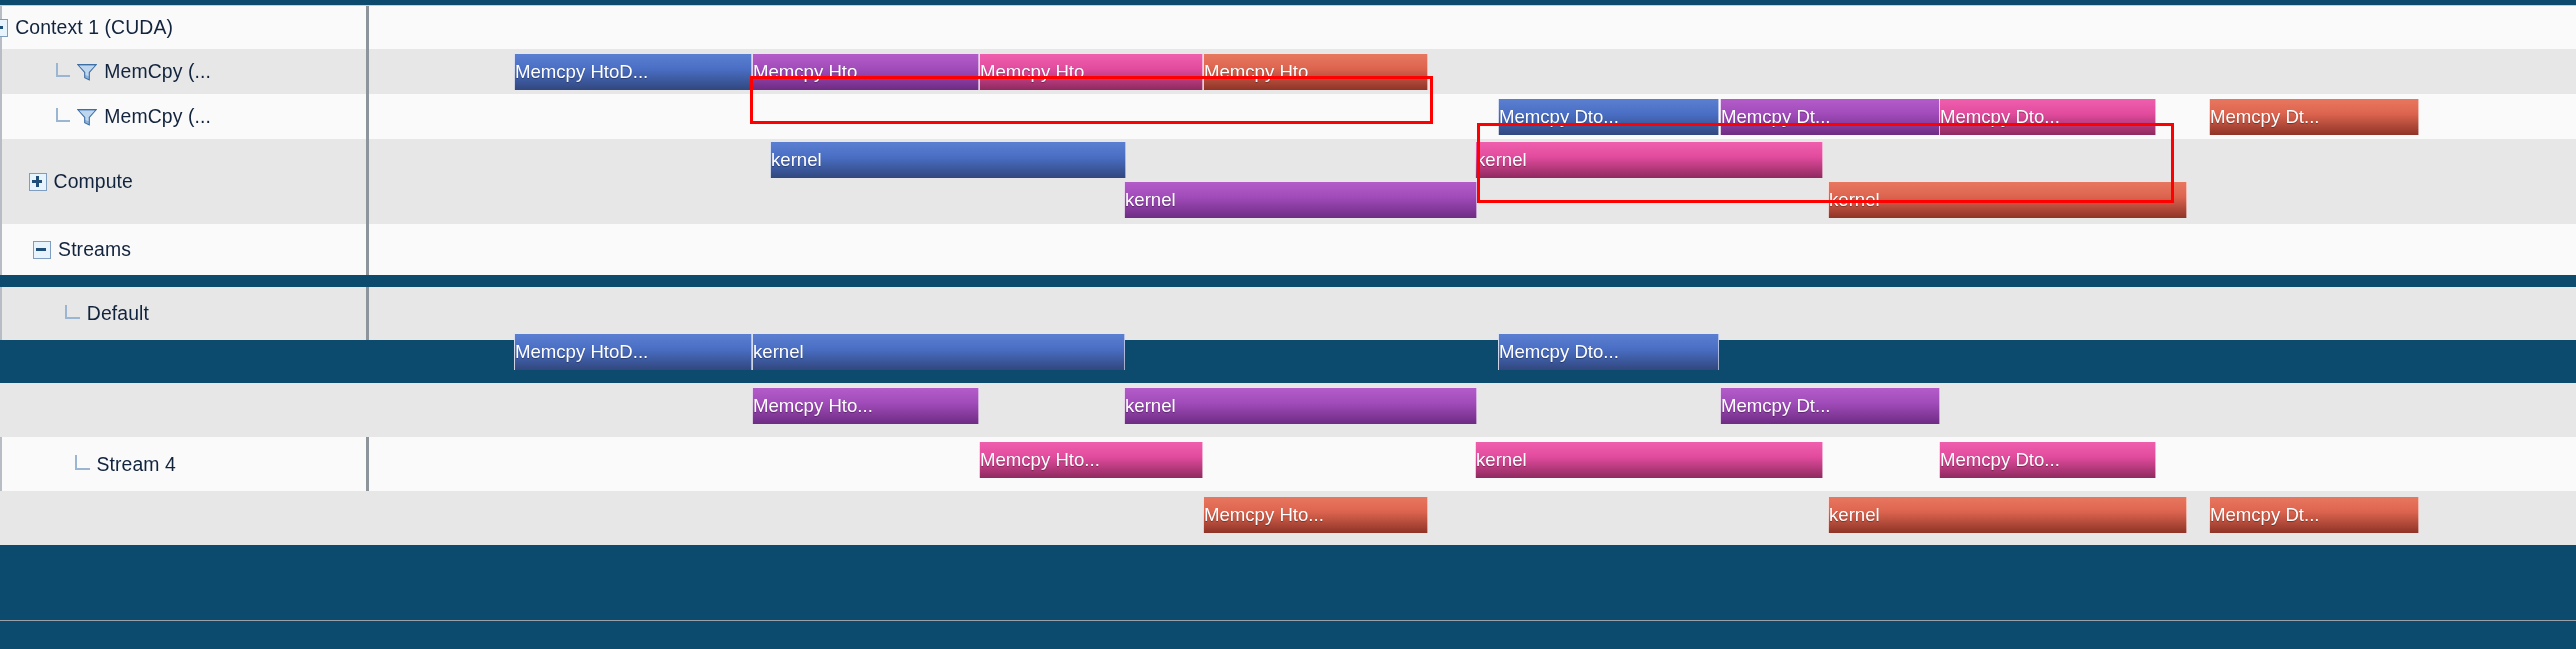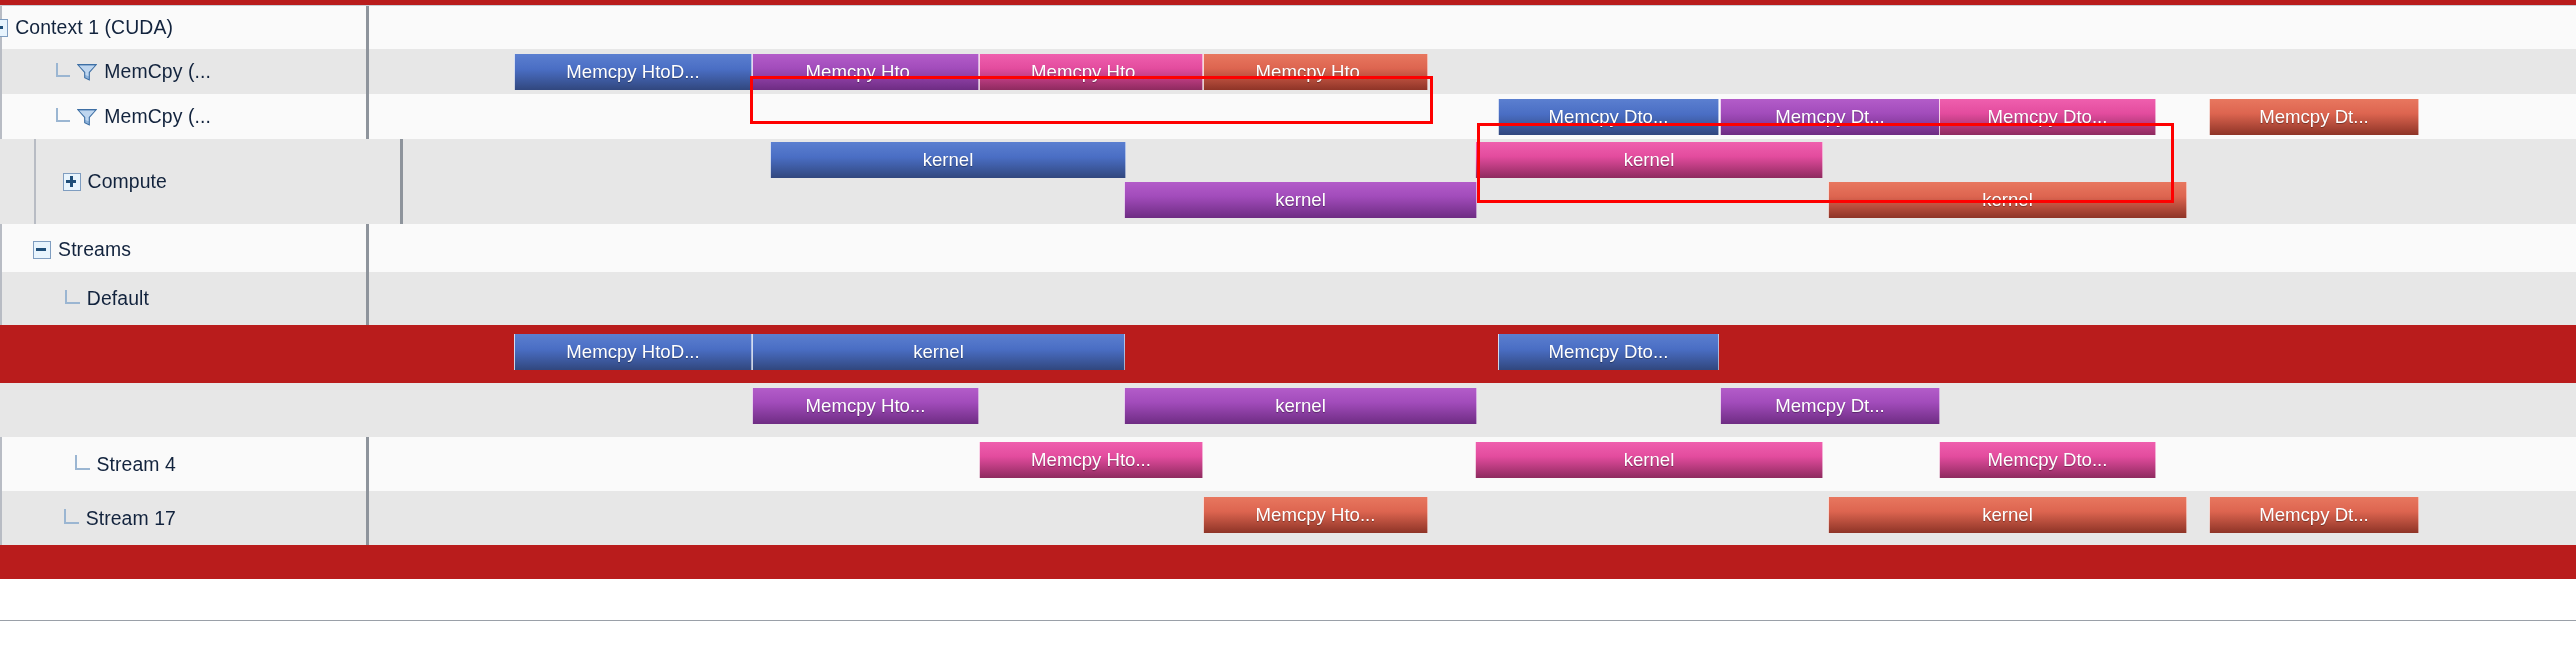--- a/index.html
+++ b/index.html
@@ -10,22 +10,22 @@
   body {
     width: 2576px;
     height: 649px;
     font-family: "Liberation Sans", sans-serif;
     overflow: hidden;
   }
 
   #app {
     position: relative;
     width: 2576px;
-    height: 579px;
-    background: #b91c1c;
+    height: 649px;
+    background: #0c4a6e;
   }
 
   
   .timeline {
     position: absolute;
     left: 0;
     top: 5.4px;
     width: 2576px;
     height: 616px;
     border-top: 1.6px solid #c9cdd4;
@@ -123,21 +123,21 @@
   }
 
   
   .bar {
     position: absolute;
     box-sizing: border-box;
     color: #ffffff;
     font-size: 18.6px;
     display: flex;
     align-items: center;
-    justify-content: center;
+    justify-content: flex-start;
     overflow: hidden;
     white-space: nowrap;
     text-shadow: 0 0.8px 0.8px rgba(0,0,0,.35);
     border-left: 0.8px solid rgba(255,255,255,.75);
     border-right: 0.8px solid rgba(255,255,255,.55);
   }
 
   .c-blue   { background: linear-gradient(to bottom, #5b7fd0 0%, #4a6ec4 42%, #31477e 100%); }
   .c-purple { background: linear-gradient(to bottom, #b濃 0%, #000 100%); }
   .c-purple { background: linear-gradient(to bottom, #b35cc9 0%, #a24cbb 40%, #6e2c83 100%); }
@@ -196,40 +196,40 @@
               <polygon points="3,3.5 23,3.5 15,12 15,17 11,15.5 11,12" fill="#cfe2f5" opacity="0.75"></polygon>
             </svg>
           </span>
           <span>MemCpy (...</span>
         </div>
       </div>
       <div class="lane-cell"></div>
     </div>
 
     <div class="row alt" style="top:133px;height:85px;">
-      <div class="tree-cell" style="padding-right:233px;margin-left:34px;">
+      <div class="tree-cell" style="padding-right:233px;">
         <div class="tree-inner">
           <span class="expander plus"></span>
           <span>Compute</span>
         </div>
       </div>
       <div class="lane-cell"></div>
     </div>
 
     <div class="row base" style="top:218px;height:51px;">
       <div class="tree-cell" style="padding-right:235px;">
         <div class="tree-inner">
           <span class="expander"></span>
           <span>Streams</span>
         </div>
       </div>
       <div class="lane-cell"></div>
     </div>
 
-    <div class="row alt" style="top:266px;height:53px;">
+    <div class="row alt" style="top:281px;height:53px;">
       <div class="tree-cell" style="padding-right:217px;">
         <div class="tree-inner">
           <span class="elbow"></span>
           <span>Default</span>
         </div>
       </div>
       <div class="lane-cell"></div>
     </div>
 
 
@@ -241,26 +241,20 @@
       <div class="tree-cell" style="padding-right:190px;">
         <div class="tree-inner">
           <span class="elbow"></span>
           <span>Stream 4</span>
         </div>
       </div>
       <div class="lane-cell"></div>
     </div>
 
     <div class="row alt" style="top:485px;height:54px;">
-      <div class="tree-cell" style="padding-right:190px;">
-        <div class="tree-inner">
-          <span class="elbow"></span>
-          <span>Stream 17</span>
-        </div>
-      </div>
       <div class="lane-cell"></div>
     </div>
 
     <div id="bar-layer" style="position:absolute;left:0;top:0;width:2576px;height:616px;">
         <div class="bar c-blue" style="left: 514px; width: 238px; top: 48px; height: 36px;">
           <span>Memcpy HtoD...</span>
         </div>
         <div class="bar c-purple" style="left: 752px; width: 227px; top: 48px; height: 36px;">
           <span>Memcpy Hto...</span>
         </div>

